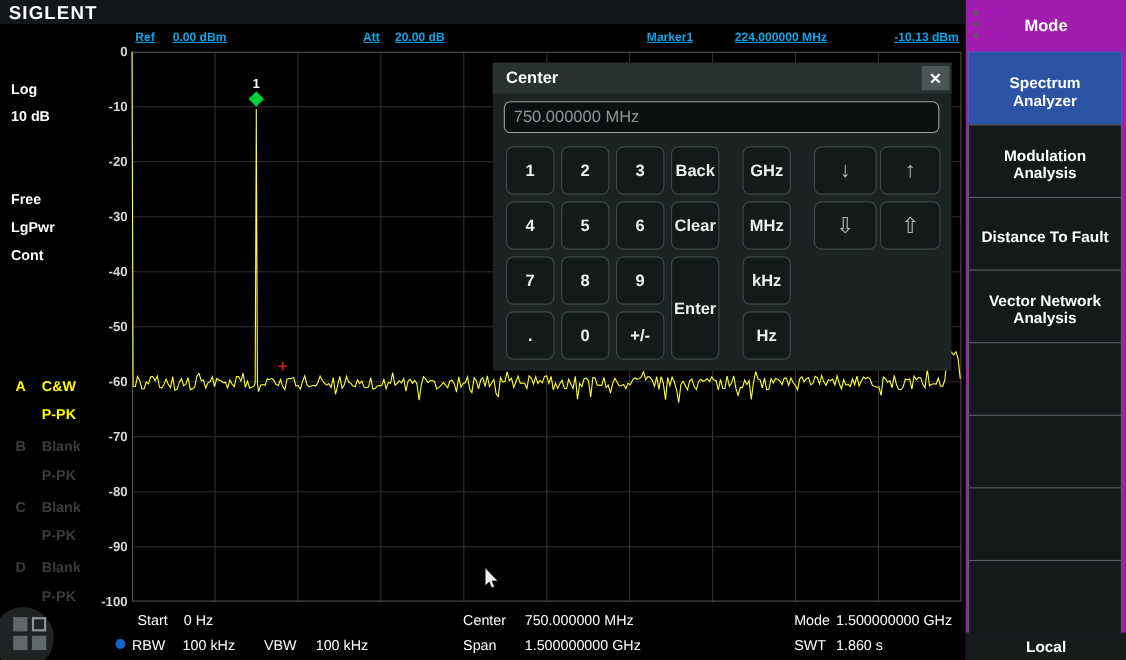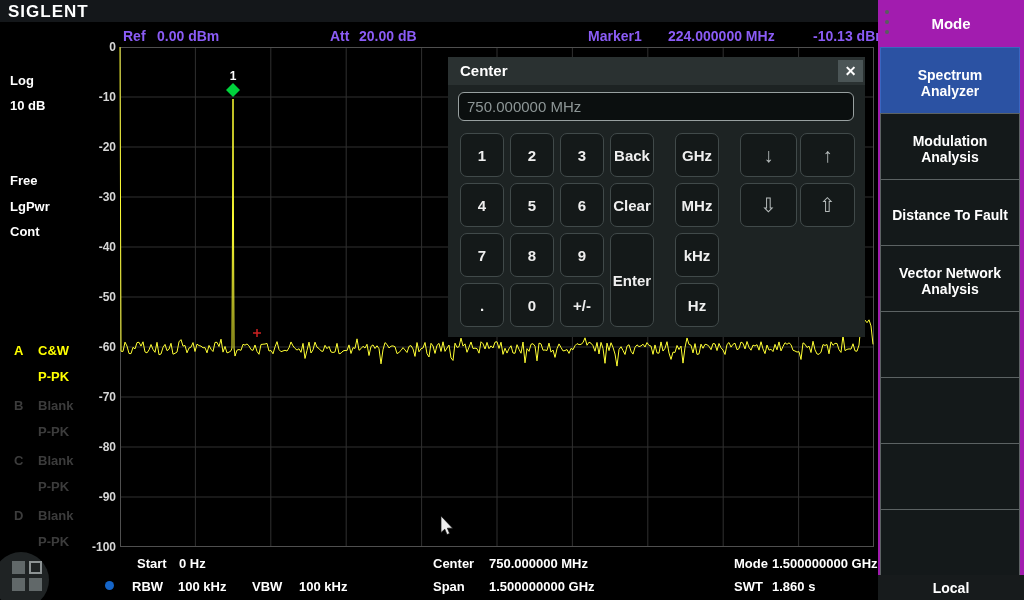--- a/index.html
+++ b/index.html
@@ -5,34 +5,34 @@
   * { margin:0; padding:0; box-sizing:border-box; }
   html,body { background:#000; }
   body { font-family:"Liberation Sans", sans-serif; }
   #stage { position:relative; width:1024px; height:600px; background:#000; overflow:hidden; }
 
   
   .topbar { position:absolute; left:0; top:0; width:878px; height:22px; background:#14171a; }
   .logo { position:absolute; left:8px; top:2px; color:#fff; font-size:17px; font-weight:700; letter-spacing:1px; }
 
   
-  .hdr { position:absolute; top:28px; color:#8b5cf6; font-size:14px; font-weight:700; white-space:nowrap; }
+  .hdr { position:absolute; top:28px; color:#0ea5e9; font-size:11px; font-weight:700; white-space:nowrap;text-decoration:underline; }
 
   
   .lp { position:absolute; color:#fff; font-size:13px; font-weight:700; white-space:nowrap;margin-top:30px; }
   .trace-id { position:absolute; left:14px; font-size:13px; font-weight:700; }
   .trace-val { position:absolute; left:38px; font-size:13px; font-weight:700; }
   .t-active { color:#ffff00; }
   .t-blank { color:#3c3c3c; }
 
   
   #plot { position:absolute; left:0; top:0; width:1024px; height:600px; z-index:1; }
 
   
-  .bt { position:absolute; color:#fff; font-size:13px; font-weight:700; white-space:nowrap; z-index:2;margin-left:12px; }
+  .bt { position:absolute; color:#fff; font-size:13px; font-weight:400; white-space:nowrap; z-index:2; }
   .rbw-dot { position:absolute; left:105px; top:581px; width:9px; height:9px; border-radius:50%; background:#1565c8; z-index:2; }
   .grid-icon { position:absolute; left:-7px; top:552px; width:56px; height:56px; border-radius:50%; background:#1f2324; z-index:2; }
   .gi-sq { position:absolute; width:13px; height:13px; }
   .gi-fill { background:#616869; }
   .gi-hollow { border:2px solid #8d9394; background:transparent; }
 
   
   .dialog { position:absolute; left:448px; top:57px; width:417px; height:280px; background:#1d2323; z-index:10; }
   .dlg-header { position:absolute; left:0; top:0; width:100%; height:28px; background:#2a3131; color:#fff;
                 font-size:15px; font-weight:700; line-height:28px; padding-left:12px; }

